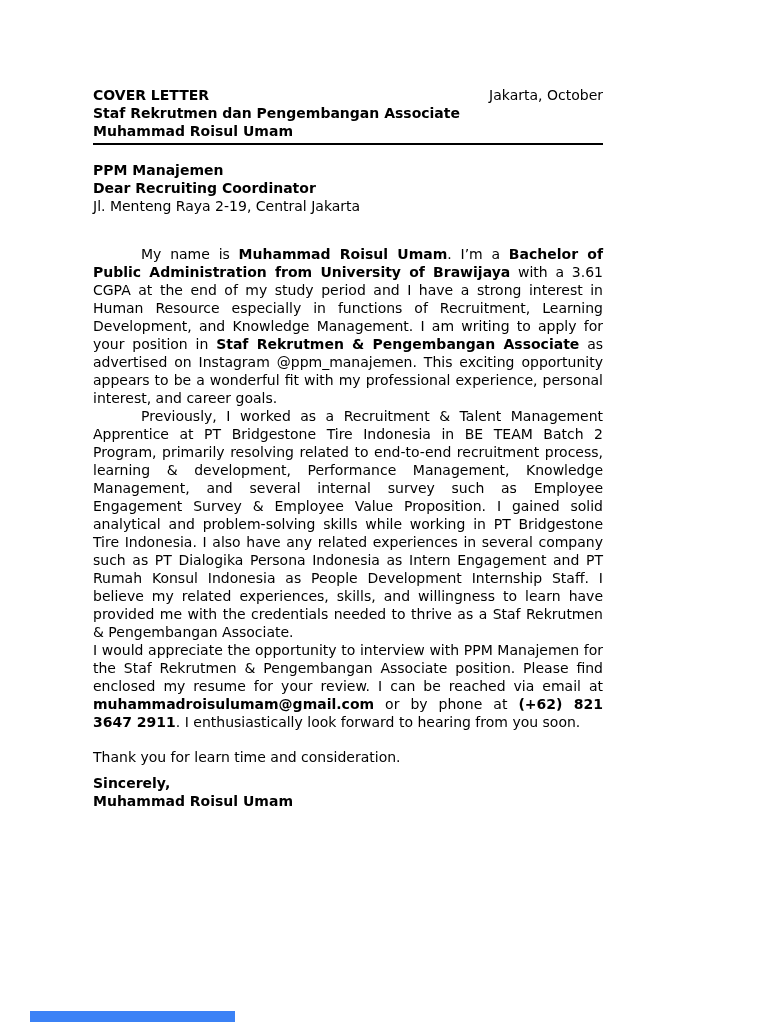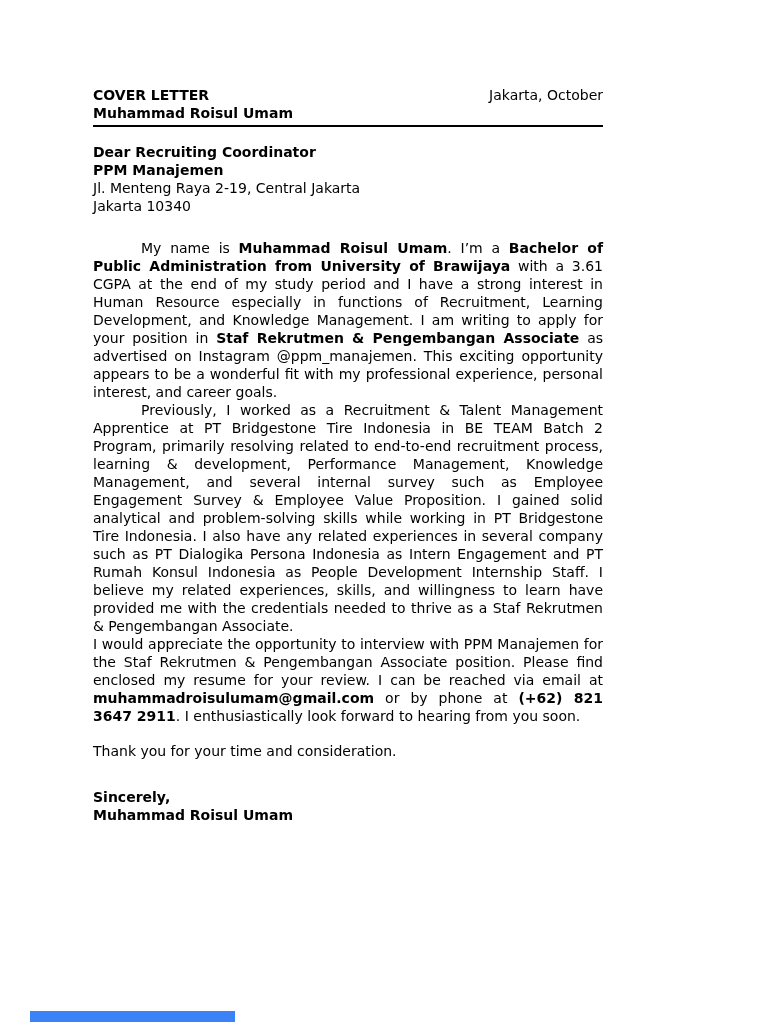--- a/index.html
+++ b/index.html
@@ -13,57 +13,57 @@
     font-size: 14px;
     line-height: 18px;
     overflow: hidden;
   }
   .content { padding: 86px 93px 0 93px; }
   .b { font-weight: bold; }
   .hdr-line1 { display: flex; justify-content: space-between; align-items: baseline; }
   .rule { border-bottom: 2px solid #000000; margin-top: 3px; }
   .recipient { margin-top: 16px; }
   .para { margin: 0; text-align: justify; }
-  .para-first { margin-top: 24px; }
+  .para-first { margin-top: 30px; }
   .indent { text-indent: 48px; }
   .thanks { margin-top: 17px; text-align: left; }
-  .sig { margin-top: 28px; }
+  .sig { margin-top: 8px; }
   .progress-bar {
     position: absolute;
     left: 30px;
     bottom: 2px;
     width: 205px;
     height: 11px;
   }
 </style>
 </head>
 <body>
 
 <div class="page">
   <div class="content">
 
     <div class="hdr-line1">
       <span class="b">COVER LETTER</span>
       <span>Jakarta, October</span>
     </div>
+    <div class="b">Staf Rekrutmen dan Pengembangan Associate</div>
     <div class="b">Muhammad Roisul Umam</div>
     <div class="rule"></div>
 
     <div class="recipient">
+      <div class="b">PPM Manajemen</div>
       <div class="b">Dear Recruiting Coordinator</div>
-      <div class="b">PPM Manajemen</div>
       <div>Jl. Menteng Raya 2-19, Central Jakarta</div>
-      <div>Jakarta 10340</div>
     </div>
 
     <p class="para para-first indent"><span>My name is </span><span class="b">Muhammad Roisul Umam</span><span>. I’m a </span><span class="b">Bachelor of Public Administration from University of Brawijaya</span><span> with a 3.61 CGPA at the end of my study period and I have a strong interest in Human Resource especially in functions of Recruitment, Learning Development, and Knowledge Management. I am writing to apply for your position in </span><span class="b">Staf Rekrutmen &amp; Pengembangan Associate</span><span> as advertised on Instagram @ppm_manajemen. This exciting opportunity appears to be a wonderful fit with my professional experience, personal interest, and career goals.</span></p>
     <p class="para indent"><span>Previously, I worked as a Recruitment &amp; Talent Management Apprentice at PT Bridgestone Tire Indonesia in BE TEAM Batch 2 Program, primarily resolving related to end-to-end recruitment process, learning &amp; development, Performance Management, Knowledge Management, and several internal survey such as Employee Engagement Survey &amp; Employee Value Proposition. I gained solid analytical and problem-solving skills while working in PT Bridgestone Tire Indonesia. I also have any related experiences in several company such as PT Dialogika Persona Indonesia as Intern Engagement and PT Rumah Konsul Indonesia as People Development Internship Staff. I believe my related experiences, skills, and willingness to learn have provided me with the credentials needed to thrive as a Staf Rekrutmen &amp; Pengembangan Associate.</span></p>
     <p class="para"><span>I would appreciate the opportunity to interview with PPM Manajemen for the Staf Rekrutmen &amp; Pengembangan Associate position. Please find enclosed my resume for your review. I can be reached via email at </span><span class="b">muhammadroisulumam@gmail.com</span><span> or by phone at </span><span class="b">(+62) 821 3647 2911</span><span>. I enthusiastically look forward to hearing from you soon.</span></p>
 
-    <p class="para thanks">Thank you for your time and consideration.</p>
+    <p class="para thanks">Thank you for learn time and consideration.</p>
 
     <div class="sig">
       <div class="b">Sincerely,</div>
       <div class="b">Muhammad Roisul Umam</div>
     </div>
 
   </div>
 
   <div class="progress-bar" style="background-color:#3b82f6"></div>
 </div>

